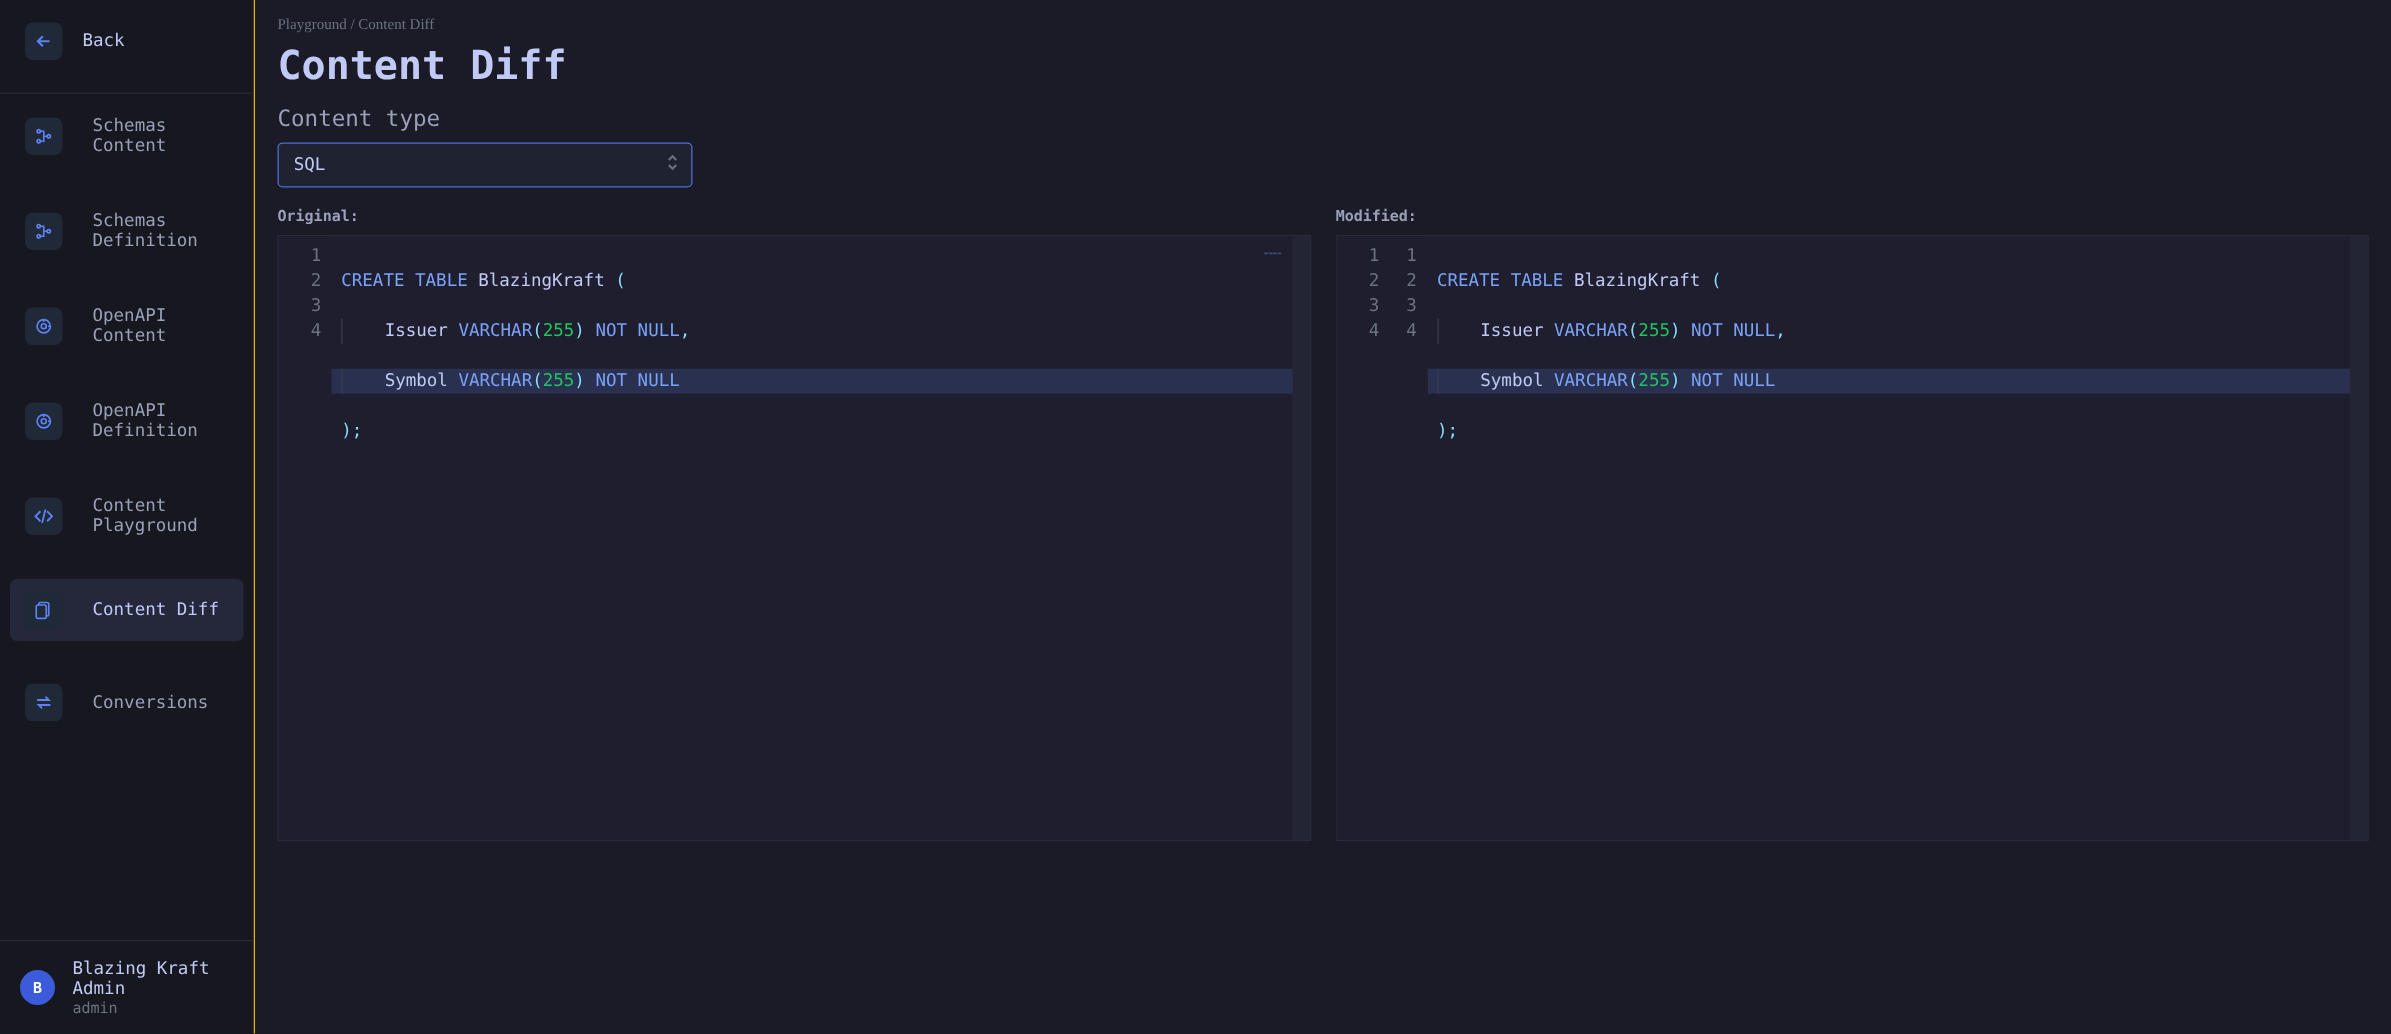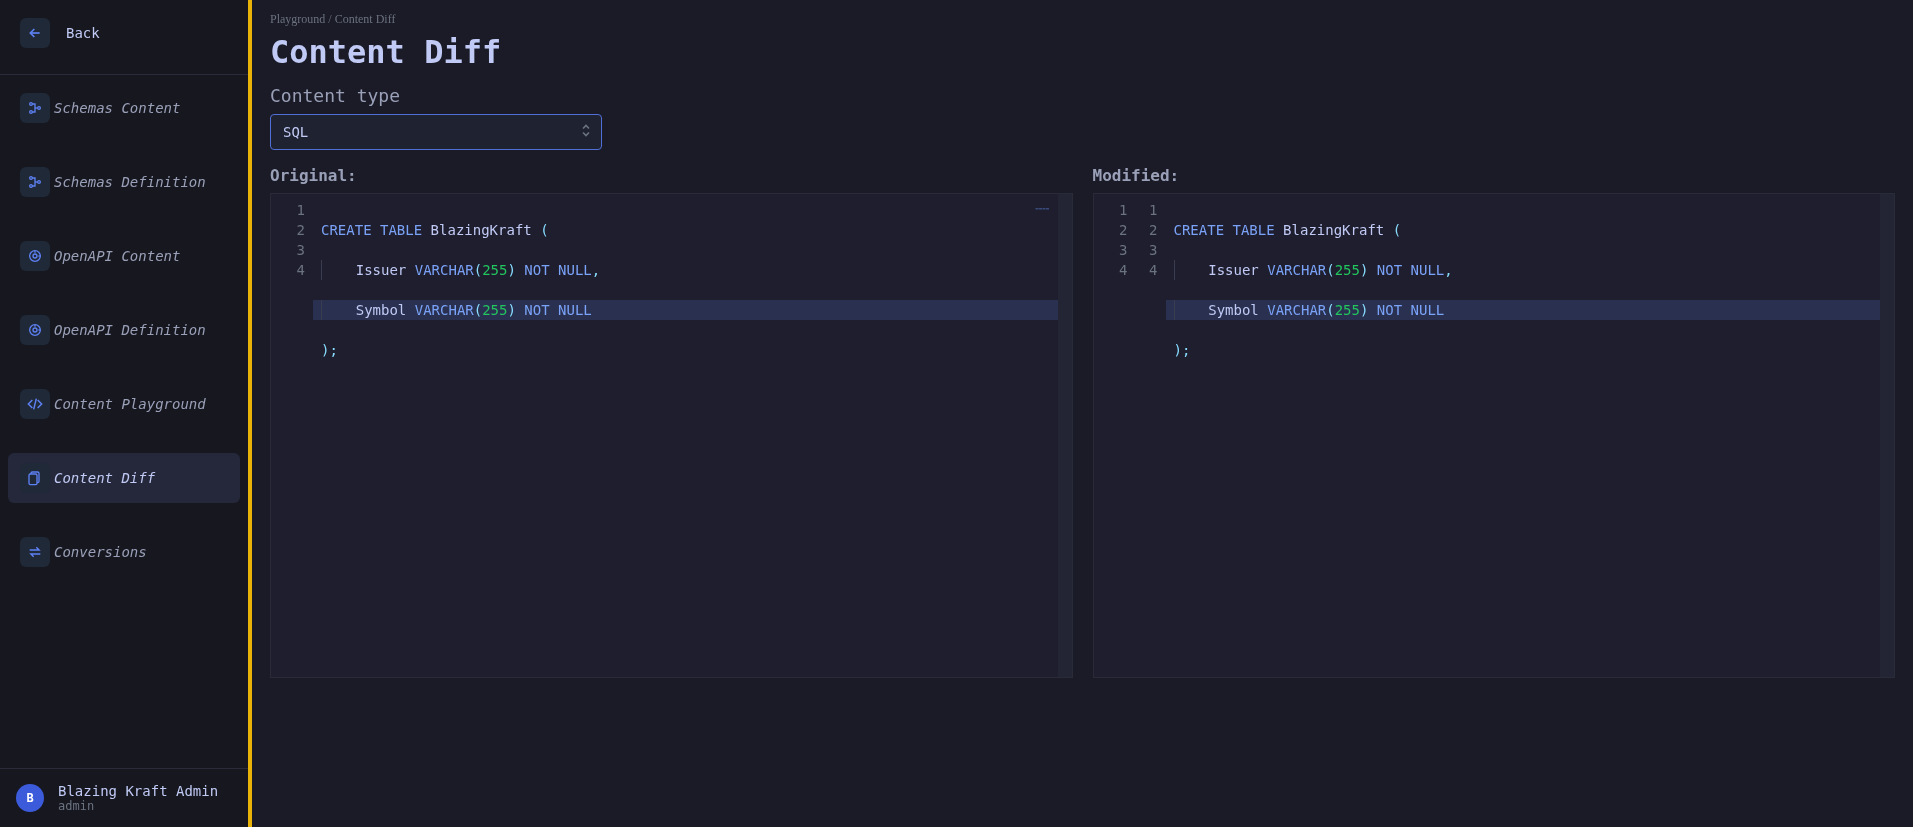--- a/index.html
+++ b/index.html
@@ -11,23 +11,23 @@
       background: #1a1b26;
       color: #a9b1d6;
       font-family: 'Consolas', 'Monaco', monospace;
       font-size: 14px;
       width: 1913px;
       height: 827px;
       display: flex;
       overflow: hidden;
     }
     .sidebar {
-      width: 252px;
+      width: 204px;
       background: #16171f;
-      border-right: 4px solid #eab308;
+      border-right: 1px solid #eab308;
       display: flex;
       flex-direction: column;
     }
     .sidebar-top {
       padding: 8px;
     }
     .sidebar-back {
       display: flex;
       align-items: center;
       gap: 16px;
@@ -40,27 +40,26 @@
       border-top: 1px solid #2a2b38;
       margin: 8px 0 0 0;
     }
     .sidebar-items {
       padding: 8px;
       flex: 1;
     }
     .sidebar-item {
       display: flex;
       align-items: center;
-      gap: 4px;
+      gap: 24px;
       padding: 10px 12px;
       cursor: pointer;
       color: #9aa0b8;
       border-radius: 6px;
       margin-bottom: 24px;
-      font-style: italic;
     }
     .sidebar-item.active {
       background: #25273a;
       color: #c0caf5;
     }
     .sidebar-icon-box {
       width: 30px;
       height: 30px;
       background: #1f2937;
       border-radius: 6px;
@@ -147,21 +146,21 @@
     .editors-row {
       display: flex;
       gap: 20px;
     }
     .editor-col {
       flex: 1;
       min-width: 0;
     }
     .editor-label {
       color: #9aa0b8;
-      font-size: 16px;
+      font-size: 12px;
       font-weight: 600;
       margin-bottom: 8px;
     }
     .editor {
       background: #1e1e2e;
       border: 1px solid #2a2b38;
       height: 485px;
       position: relative;
       display: flex;
       font-size: 14px;

